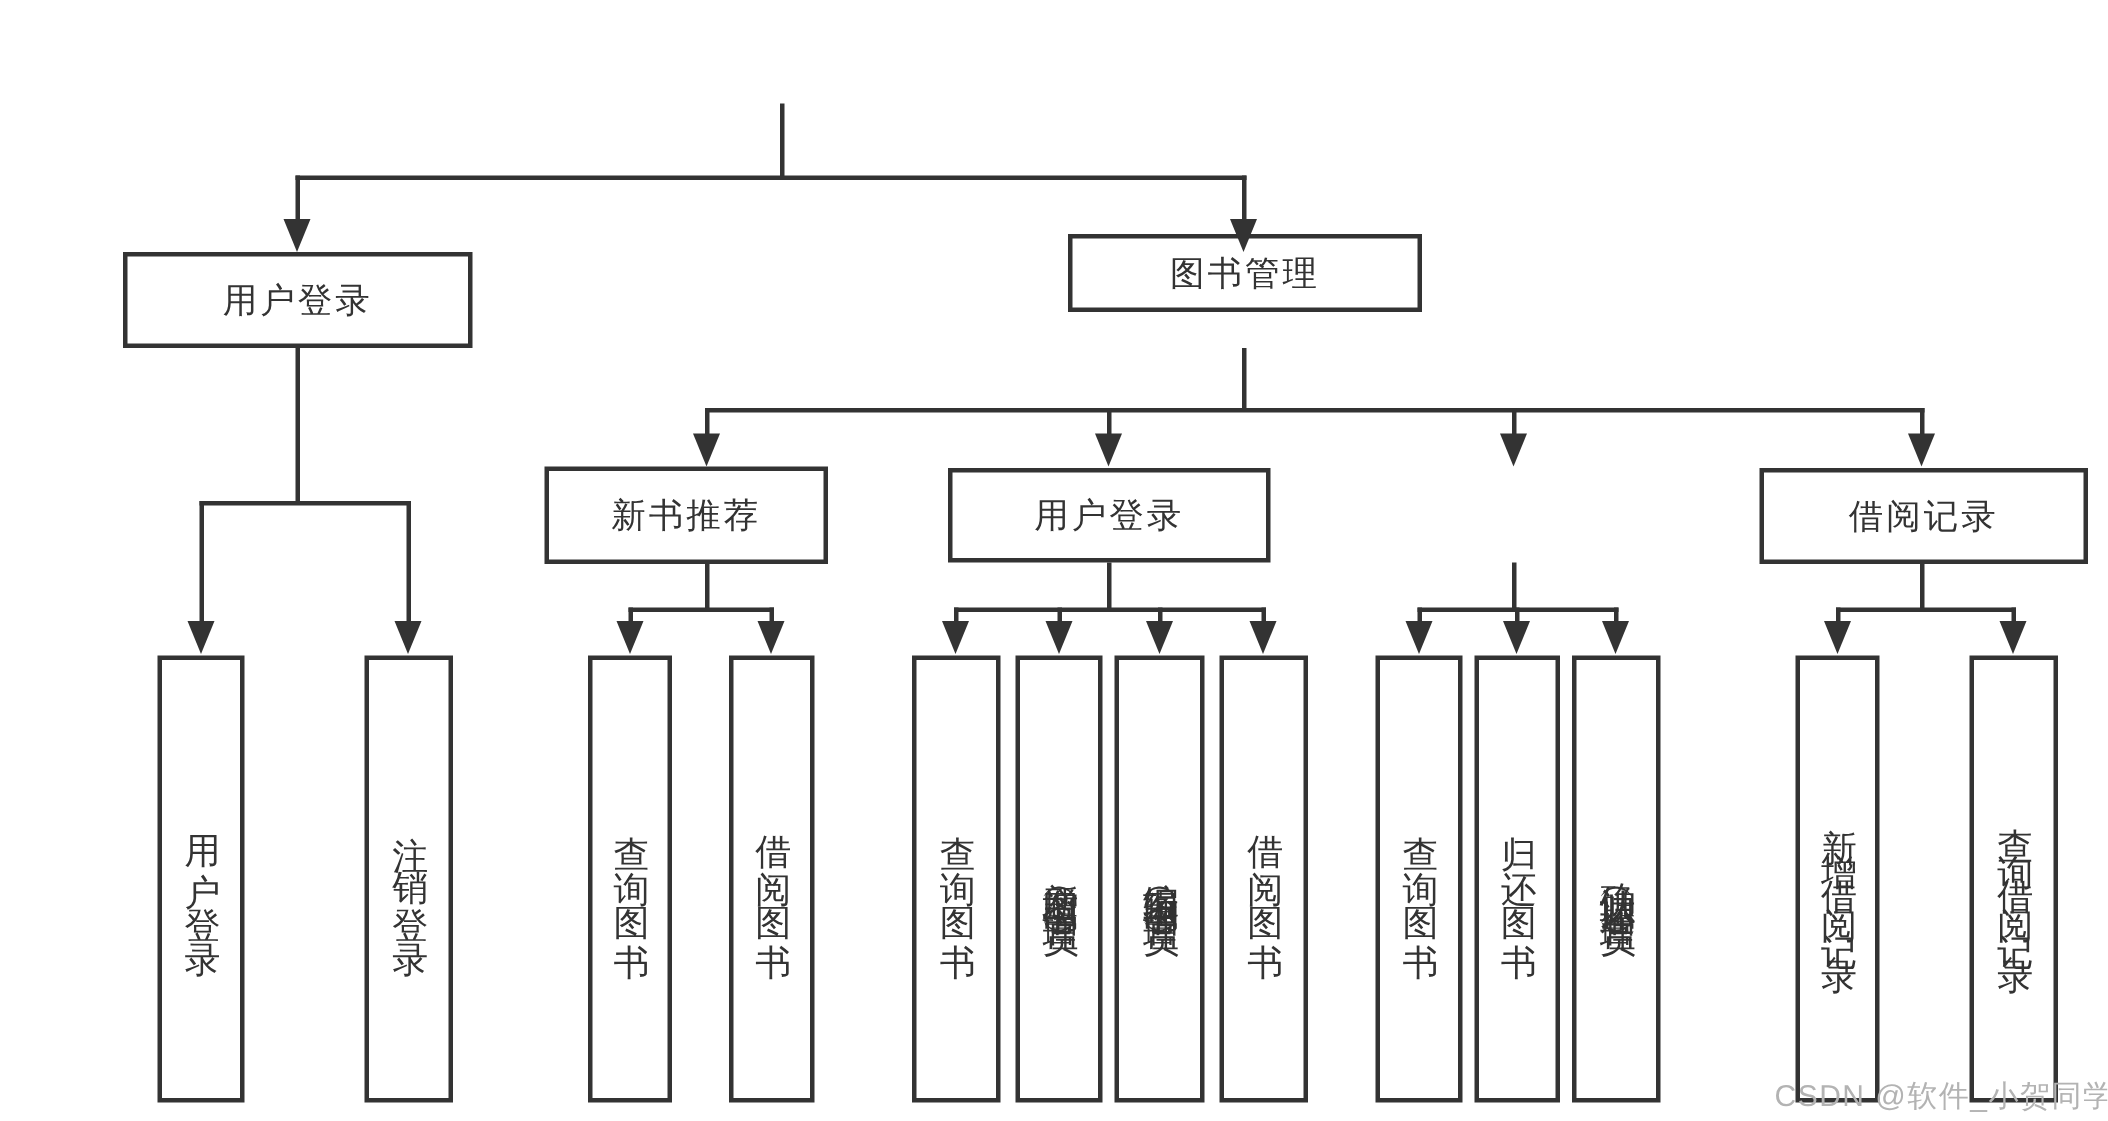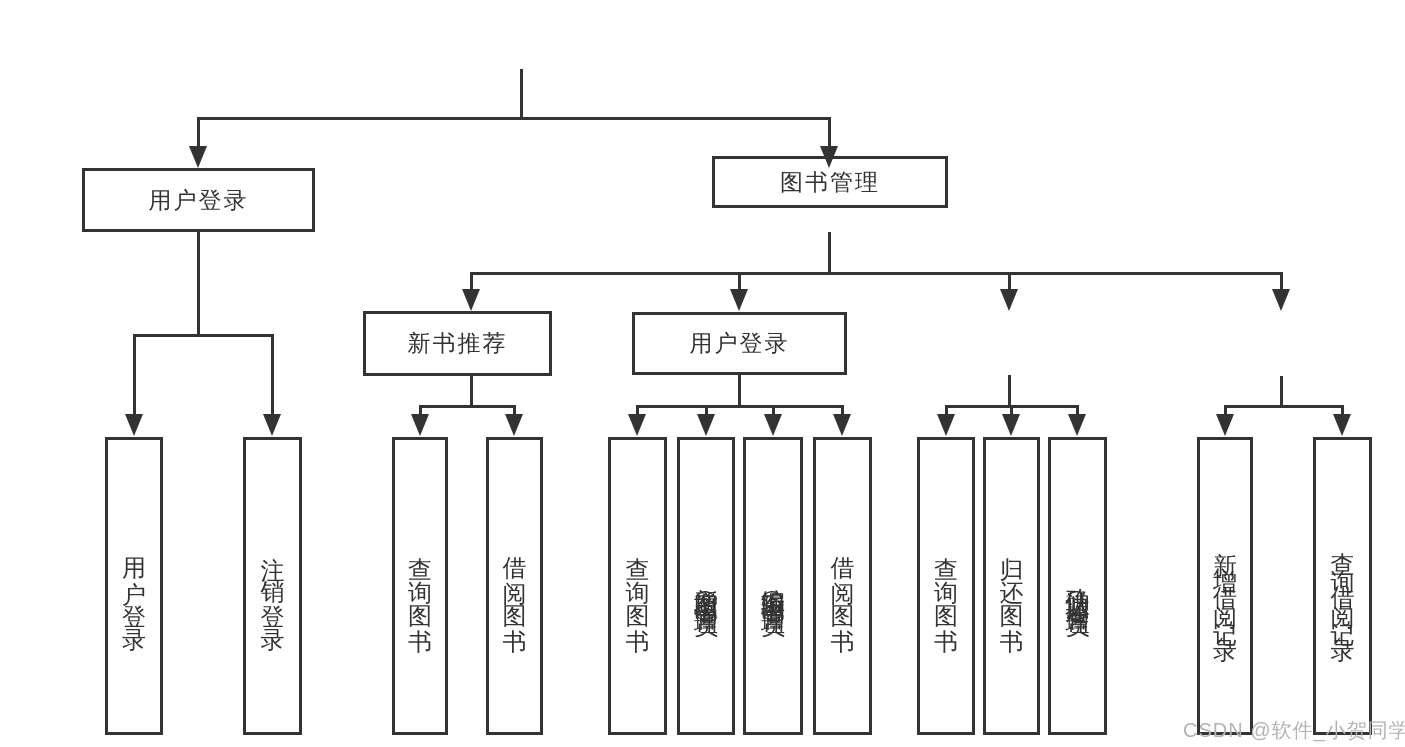--- a/index.html
+++ b/index.html
@@ -73,20 +73,23 @@
 
   <div class="node" style="left:363px;top:311px;width:189px;height:65px">
     <span>新书推荐</span>
   </div>
 
   <div class="node" style="left:632px;top:312px;width:215px;height:63px">
     <span>用户登录</span>
   </div>
 
 
+  <div class="node" style="left:1173px;top:312px;width:219px;height:64px">
+    <span>借阅记录</span>
+  </div>
 
   <div class="node leaf" style="left:105px;top:437px;width:58px;height:298px">
     <span class="vtext" style="letter-spacing: 24px;">用户登录</span>
   </div>
   <div class="node leaf" style="left:243px;top:437px;width:59px;height:298px">
     <span class="vtext" style="letter-spacing: 24px;">注销登录</span>
   </div>
 
   <div class="node leaf" style="left:392px;top:437px;width:56px;height:298px">
     <span class="vtext" style="letter-spacing: 24px;">查询图书</span>

